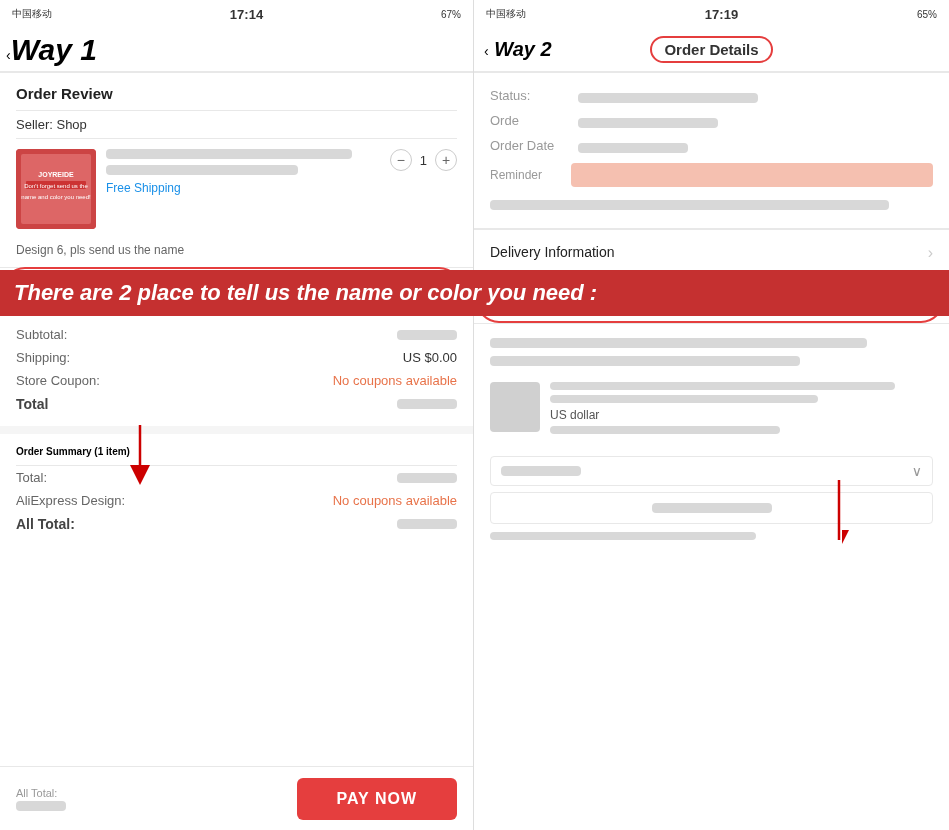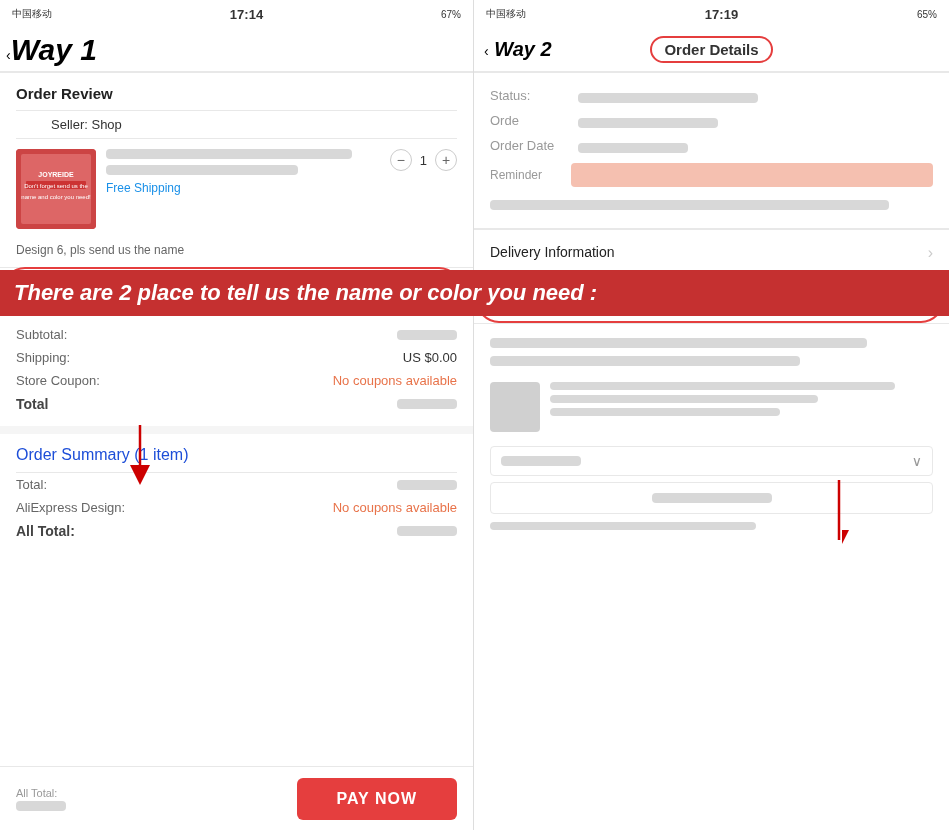--- a/index.html
+++ b/index.html
@@ -99,21 +99,20 @@
     .section-title {
       font-size: 15px;
       font-weight: 600;
       color: #222;
       padding: 12px 0 8px 0;
     }
     .seller-line {
       font-size: 13px;
       color: #333;
       padding: 6px 0;
-      margin-left: 35px;
     }
 
     
     .product-row {
       display: flex;
       align-items: flex-start;
       padding: 10px 0;
       gap: 10px;
     }
     .product-img {
@@ -237,23 +236,23 @@
       border-radius: 4px;
       display: inline-block;
     }
     .cost-row.total { font-weight: 700; font-size: 14px; }
 
     
     .order-summary-section {
       padding: 0 16px;
     }
     .order-summary-title {
-      font-size: 16px;
-      font-weight: 400;
-      color: #1d4ed8;
+      font-size: 10px;
+      font-weight: 700;
+      color: #000000;
       padding: 12px 0 8px 0;
     }
 
     
     .pay-btn-area {
       position: absolute;
       bottom: 0;
       left: 0;
       right: 0;
       height: 64px;
@@ -653,20 +652,21 @@
       </div>
       <div style="margin:6px 0;">
         <div class="blurred-row" style="width:70%;"></div>
       </div>
 
       <div class="thumb-row">
         <div class="thumb-img"></div>
         <div class="thumb-info">
           <div class="blurred-row" style="width:90%;height:8px;margin-bottom:5px;"></div>
           <div class="blurred-row" style="width:70%;height:8px;margin-bottom:5px;"></div>
+          <div class="us-dollar">US dollar</div>
           <div class="blurred-row" style="width:60%;height:8px;margin-top:4px;"></div>
         </div>
       </div>
 
       <div class="select-row">
         <div class="select-blurred"></div>
         <span class="select-chevron">∨</span>
       </div>
 
       <div class="input-box">

